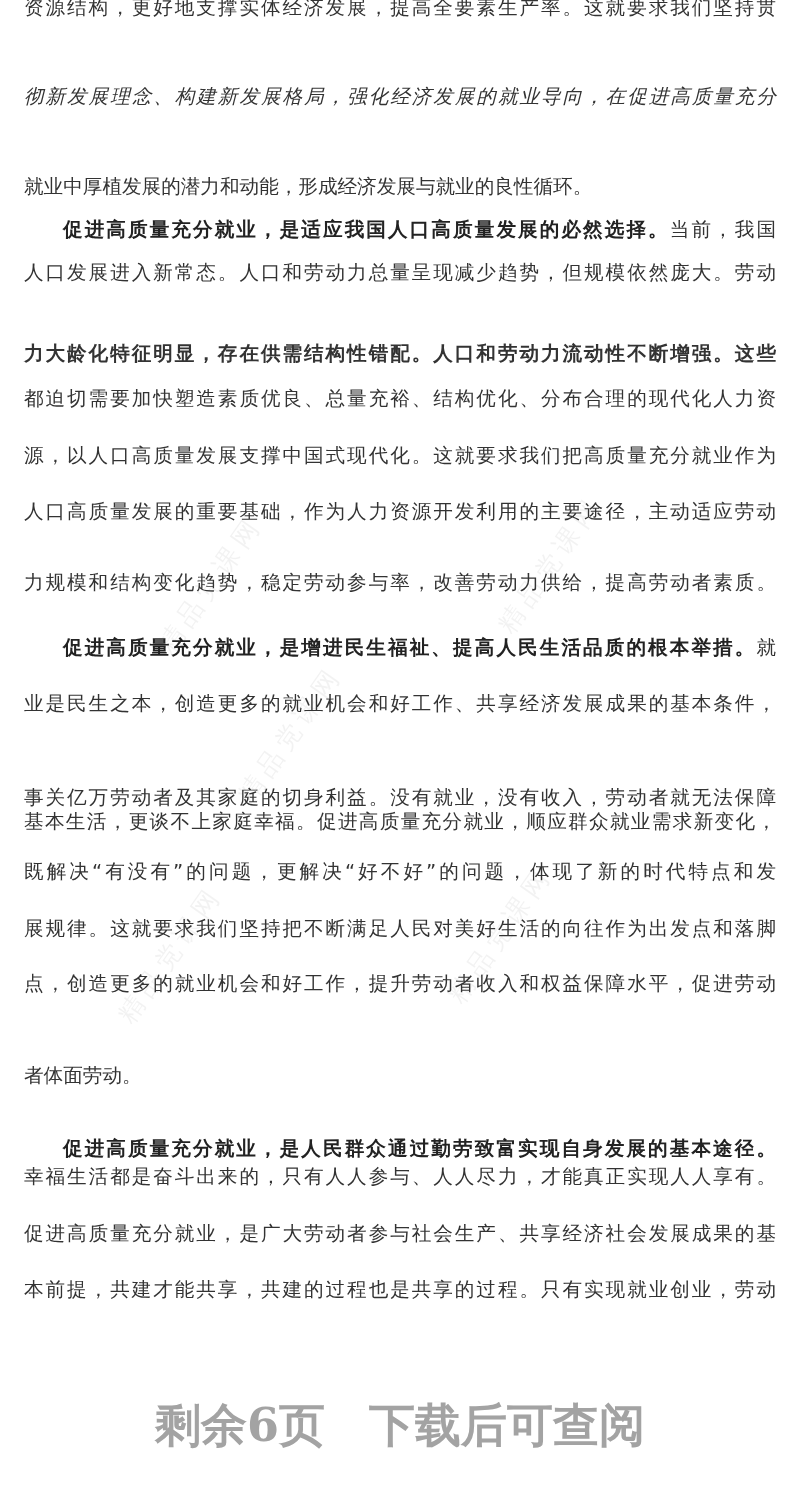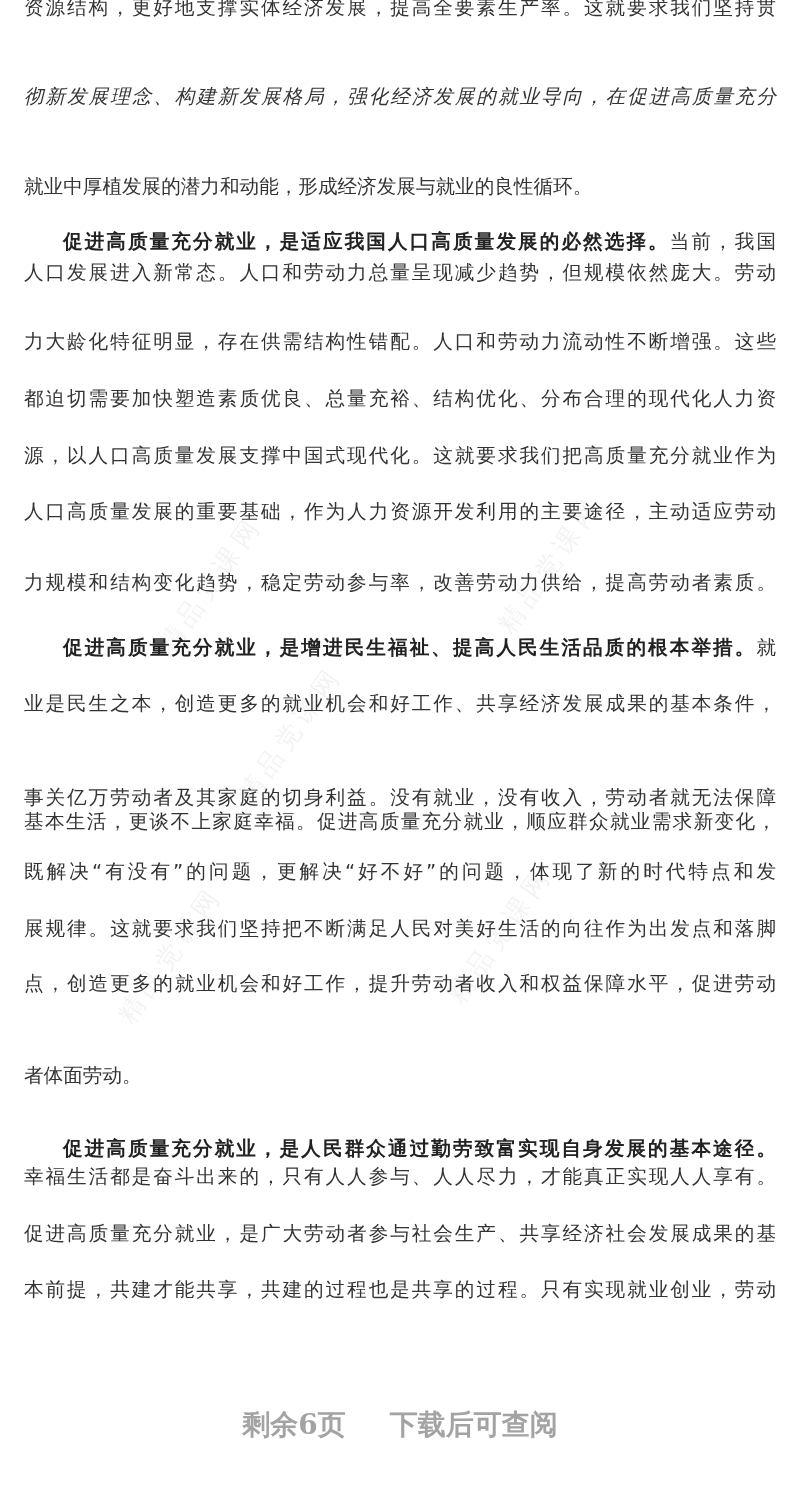--- a/index.html
+++ b/index.html
@@ -55,21 +55,21 @@
     letter-spacing: 6px;
     pointer-events: none;
   }
   .more-banner {
     position: absolute;
     left: 0;
     top: 1395px;
     width: 800px;
     height: 60px;
     text-align: center;
-    font-size: 28px;
+    font-size: 46px;
     line-height: 60px;
     font-weight: bold;
     color: #a3a3a3;
     font-family: "DejaVu Serif", "Liberation Serif", serif;
   }
   .more-banner .gap {
     display: inline-block;
     width: 44px;
   }
 </style>
@@ -81,25 +81,25 @@
 <div class="watermark" style="left:230px; top:790px;">精品党课网</div>
 <div class="watermark" style="left:110px; top:1010px;">精品党课网</div>
 <div class="watermark" style="left:440px; top:990px;">精品党课网</div>
 
 <div class="page">
 
   <div class="line" style="top:-7px;">资源结构，更好地支撑实体经济发展，提高全要素生产率。这就要求我们坚持贯</div>
   <div class="line" style="top:82px;font-style:italic;">彻新发展理念、构建新发展格局，强化经济发展的就业导向，在促进高质量充分</div>
   <div class="line last" style="top:138px;">就业中厚植发展的潜力和动能，形成经济发展与就业的良性循环。</div>
 
-  <div class="line indent" style="top:227px;">
+  <div class="line indent" style="top:215px;">
     <span class="bold">促进高质量充分就业，是适应我国人口高质量发展的必然选择。</span><span>当前，我国</span>
   </div>
   <div class="line" style="top:258px;">人口发展进入新常态。人口和劳动力总量呈现减少趋势，但规模依然庞大。劳动</div>
-  <div class="line" style="top:327px;">力大龄化特征明显，存在供需结构性错配。人口和劳动力流动性不断增强。这些</div>
+  <div class="line" style="top:339px;font-weight:bold;">力大龄化特征明显，存在供需结构性错配。人口和劳动力流动性不断增强。这些</div>
   <div class="line" style="top:384px;">都迫切需要加快塑造素质优良、总量充裕、结构优化、分布合理的现代化人力资</div>
   <div class="line" style="top:441px;">源，以人口高质量发展支撑中国式现代化。这就要求我们把高质量充分就业作为</div>
   <div class="line" style="top:497px;">人口高质量发展的重要基础，作为人力资源开发利用的主要途径，主动适应劳动</div>
   <div class="line" style="top:568px;">力规模和结构变化趋势，稳定劳动参与率，改善劳动力供给，提高劳动者素质。</div>
 
   <div class="line indent" style="top:633px;">
     <span class="bold">促进高质量充分就业，是增进民生福祉、提高人民生活品质的根本举措。</span><span>就</span>
   </div>
   <div class="line" style="top:689px;">业是民生之本，创造更多的就业机会和好工作、共享经济发展成果的基本条件，</div>
   <div class="line" style="top:783px;">事关亿万劳动者及其家庭的切身利益。没有就业，没有收入，劳动者就无法保障</div>

